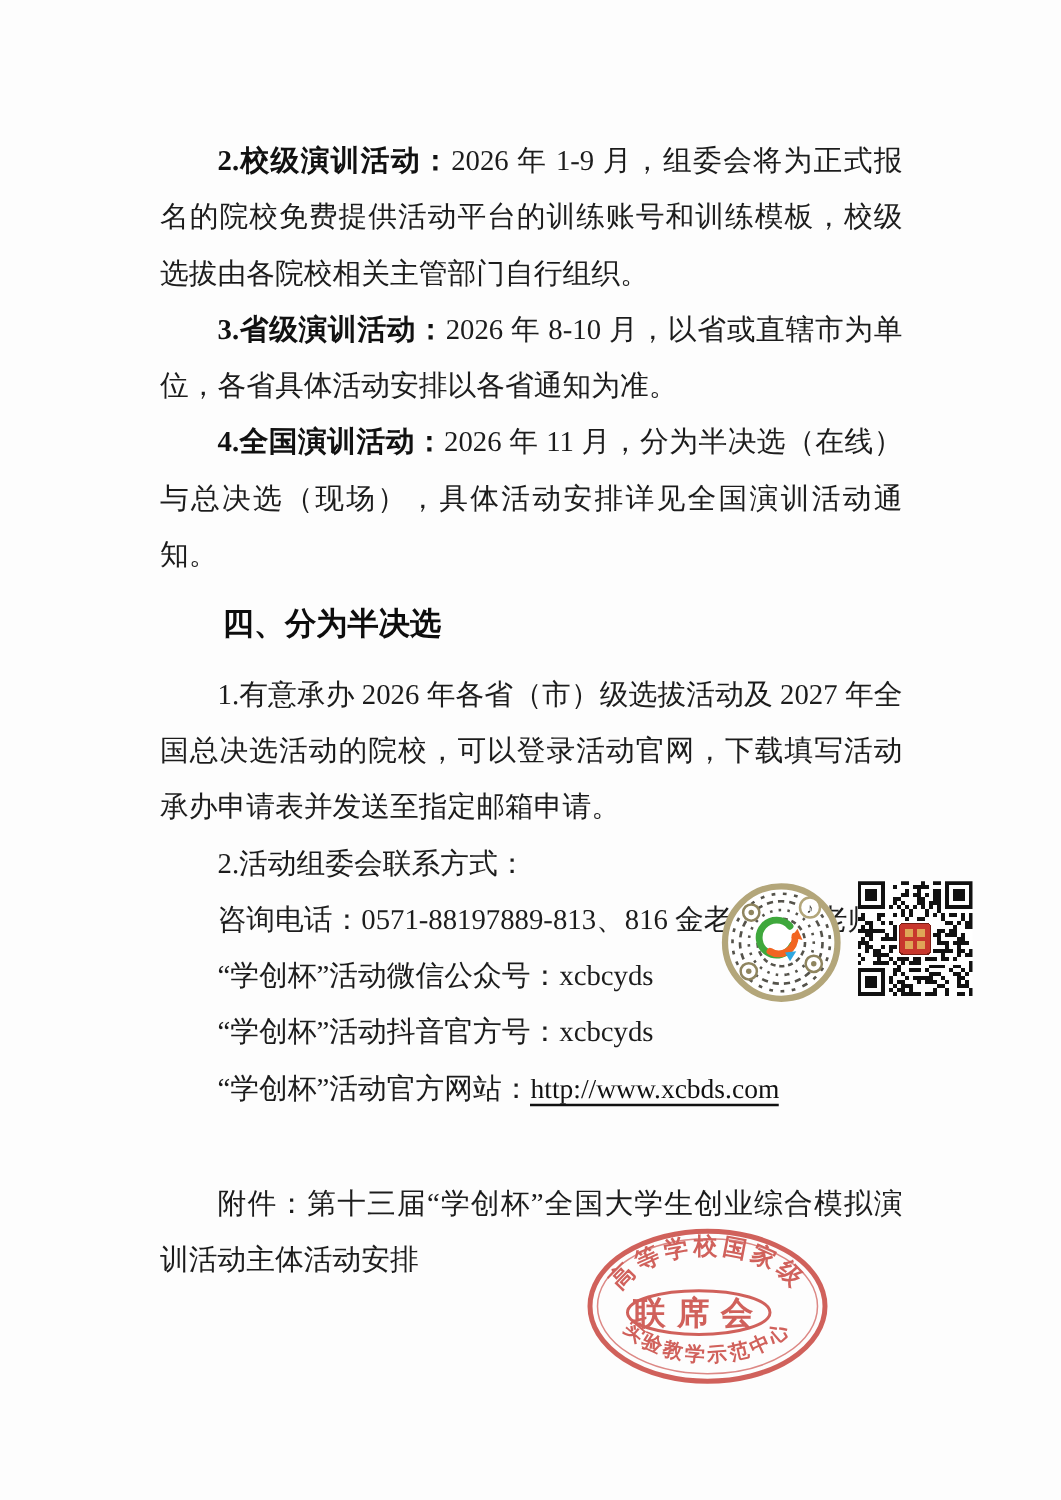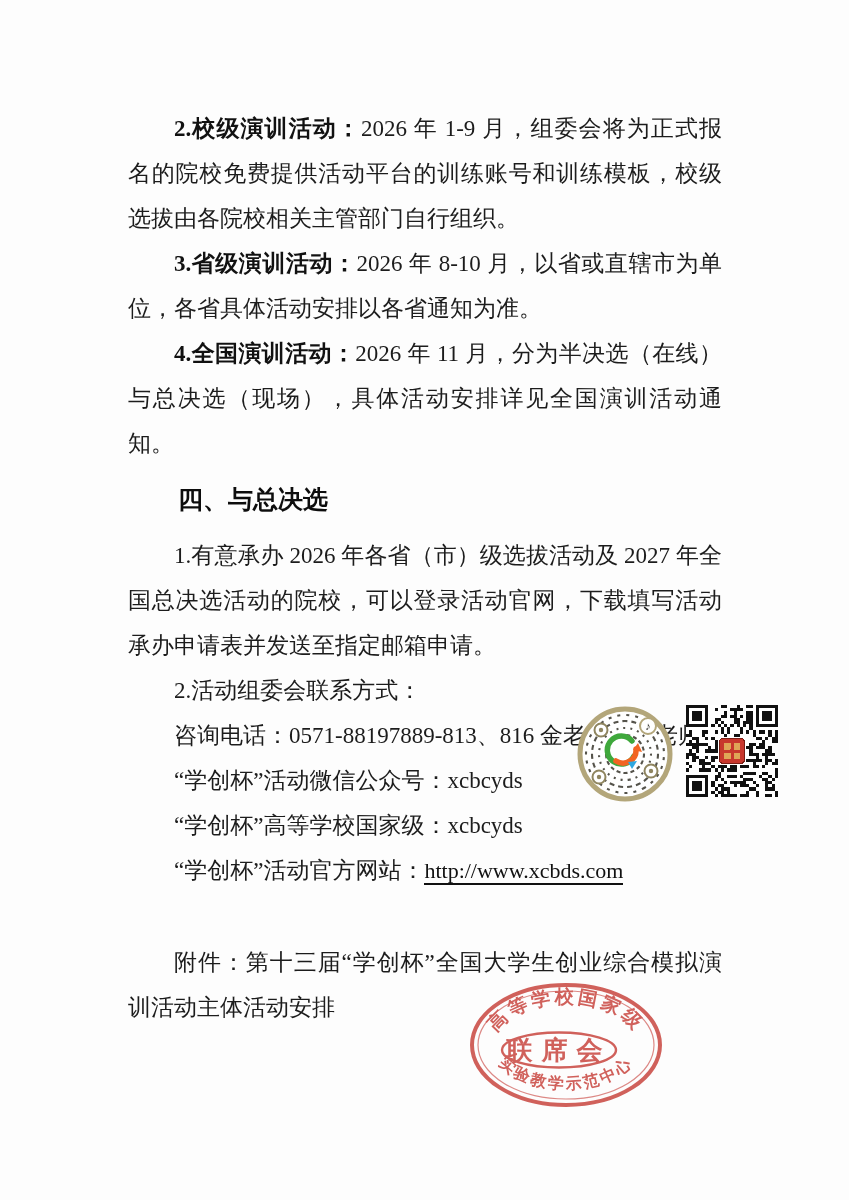--- a/index.html
+++ b/index.html
@@ -50,31 +50,31 @@
 <div class="page">
 
   <div class="content">
 
     <p class="para"><b>2.校级演训活动：</b><span>2026 年 1-9 月，组委会将为正式报名的院校免费提供活动平台的训练账号和训练模板，校级选拔由各院校相关主管部门自行组织。</span></p>
 
     <p class="para"><b>3.省级演训活动：</b><span>2026 年 8-10 月，以省或直辖市为单位，各省具体活动安排以各省通知为准。</span></p>
 
     <p class="para"><b>4.全国演训活动：</b><span>2026 年 11 月，分为半决选（在线）与总决选（现场），具体活动安排详见全国演训活动通知。</span></p>
 
-    <h3 class="section-heading">四、与总决选</h3>
+    <h3 class="section-heading">四、分为半决选</h3>
 
     <p class="para">1.有意承办 2026 年各省（市）级选拔活动及 2027 年全国总决选活动的院校，可以登录活动官网，下载填写活动承办申请表并发送至指定邮箱申请。</p>
 
     <p class="para">2.活动组委会联系方式：</p>
 
     <div class="contact-line">咨询电话：0571-88197889-813、816  金老师、张老师</div>
 
     <div class="contact-line"><span>“学创杯”活动微信公众号：</span><span>xcbcyds</span></div>
 
-    <div class="contact-line"><span>“学创杯”高等学校国家级：</span><span>xcbcyds</span></div>
+    <div class="contact-line"><span>“学创杯”活动抖音官方号：</span><span>xcbcyds</span></div>
 
     <div class="contact-line"><span>“学创杯”活动官方网站：</span><a class="url" href="#">http://www.xcbds.com</a></div>
 
     <p class="attachment">附件：第十三届“学创杯”全国大学生创业综合模拟演训活动主体活动安排</p>
 
   </div>
 
   <svg class="qr-round" viewBox="0 0 100 100">
     <circle cx="50" cy="50" r="45" fill="#ffffff" stroke="#b3a67a" stroke-width="5"></circle>
     <g fill="none" stroke="#55534b" stroke-width="2.1">

